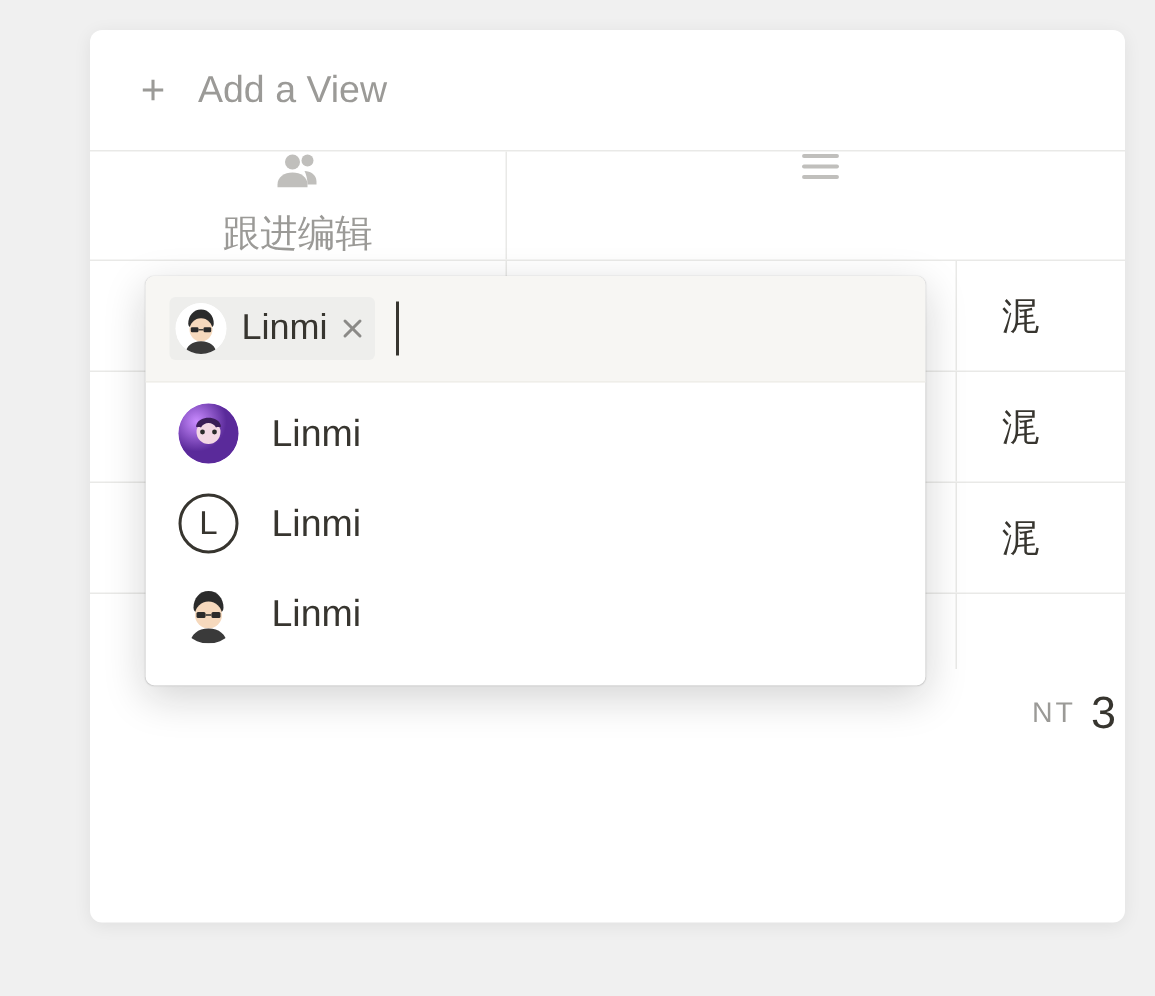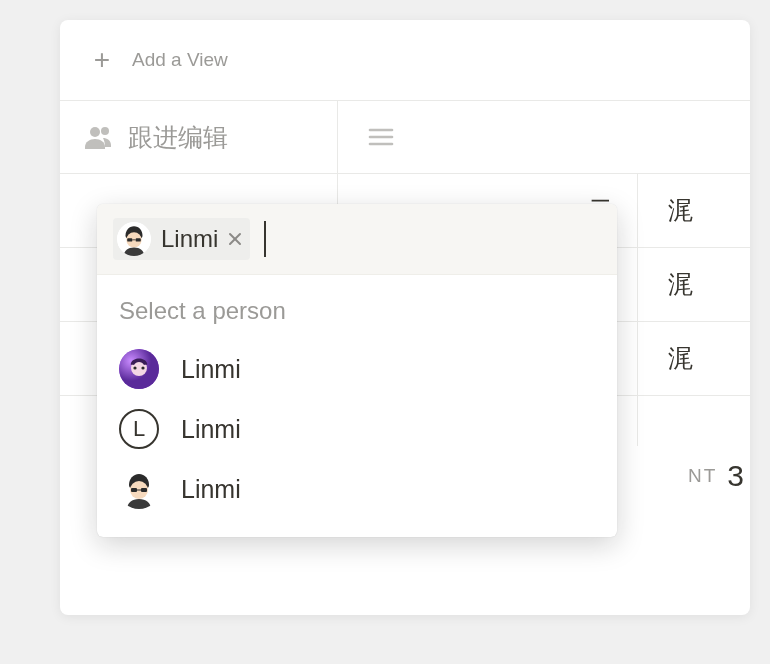--- a/index.html
+++ b/index.html
@@ -35,37 +35,38 @@
   }
   .add-view .plus {
     color: #9b9a97;
     font-size: 28px;
     width: 28px;
     text-align: center;
     font-weight: 300;
   }
   .add-view .label {
     color: #9b9a97;
-    font-size: 19px;
+    font-size: 25px;
   }
 
   
   .header-row {
     display: flex;
     border-top: 1px solid #e9e9e7;
     border-bottom: 1px solid #e9e9e7;
     height: 74px;
   }
   .header-cell {
     display: flex;
     align-items: center;
     gap: 14px;
     padding: 0 24px;
     color: #9b9a97;
     font-size: 25px;
+    flex-direction: column;
   }
   .header-cell .col-label { white-space: nowrap; }
   .header-cell.col-1 { width: 278px; border-right: 1px solid #e9e9e7; }
   .header-cell.col-2 { width: 300px; border-right: 1px solid #e9e9e7; }
   .header-cell.col-3 { flex: 1; padding-left: 30px; }
 
   .icon { display: inline-flex; }
   svg { display: block; }
 
   
@@ -96,21 +97,21 @@
     color:#37352f;
     font-size: 30px;
     margin-left: 10px;
     letter-spacing: 0;
   }
 
   
   .dropdown {
     position: absolute;
     left: 97px;
-    top: 204px;
+    top: 184px;
     width: 520px;
     background: #fff;
     border-radius: 6px;
     box-shadow: 0 8px 28px rgba(15,15,15,0.18), 0 0 1px rgba(15,15,15,0.2);
     overflow: hidden;
   }
   .dd-input-row {
     display:flex;
     align-items:center;
     gap: 14px;
@@ -280,21 +281,20 @@
             <g stroke="#8b8a87" stroke-width="2" stroke-linecap="round">
               <line x1="2" y1="2" x2="12" y2="12"></line>
               <line x1="12" y1="2" x2="2" y2="12"></line>
             </g>
           </svg>
       </span>
     </div>
     <input class="cursor-input" value="" style="">
   </div>
 
-  <div class="dd-label">Select a person</div>
 
   <div class="dd-options">
     <div class="dd-option">
       <span class="dd-avatar purple">
         <svg class="face-svg" viewBox="0 0 40 40">
           <circle cx="20" cy="20" r="20" fill="url(#g1)"></circle>
           <defs>
               <radialGradient id="g1" cx="30%" cy="30%">
                 <stop offset="0%" stop-color="#c98bff"></stop>
                 <stop offset="100%" stop-color="#5a2a9a"></stop>

